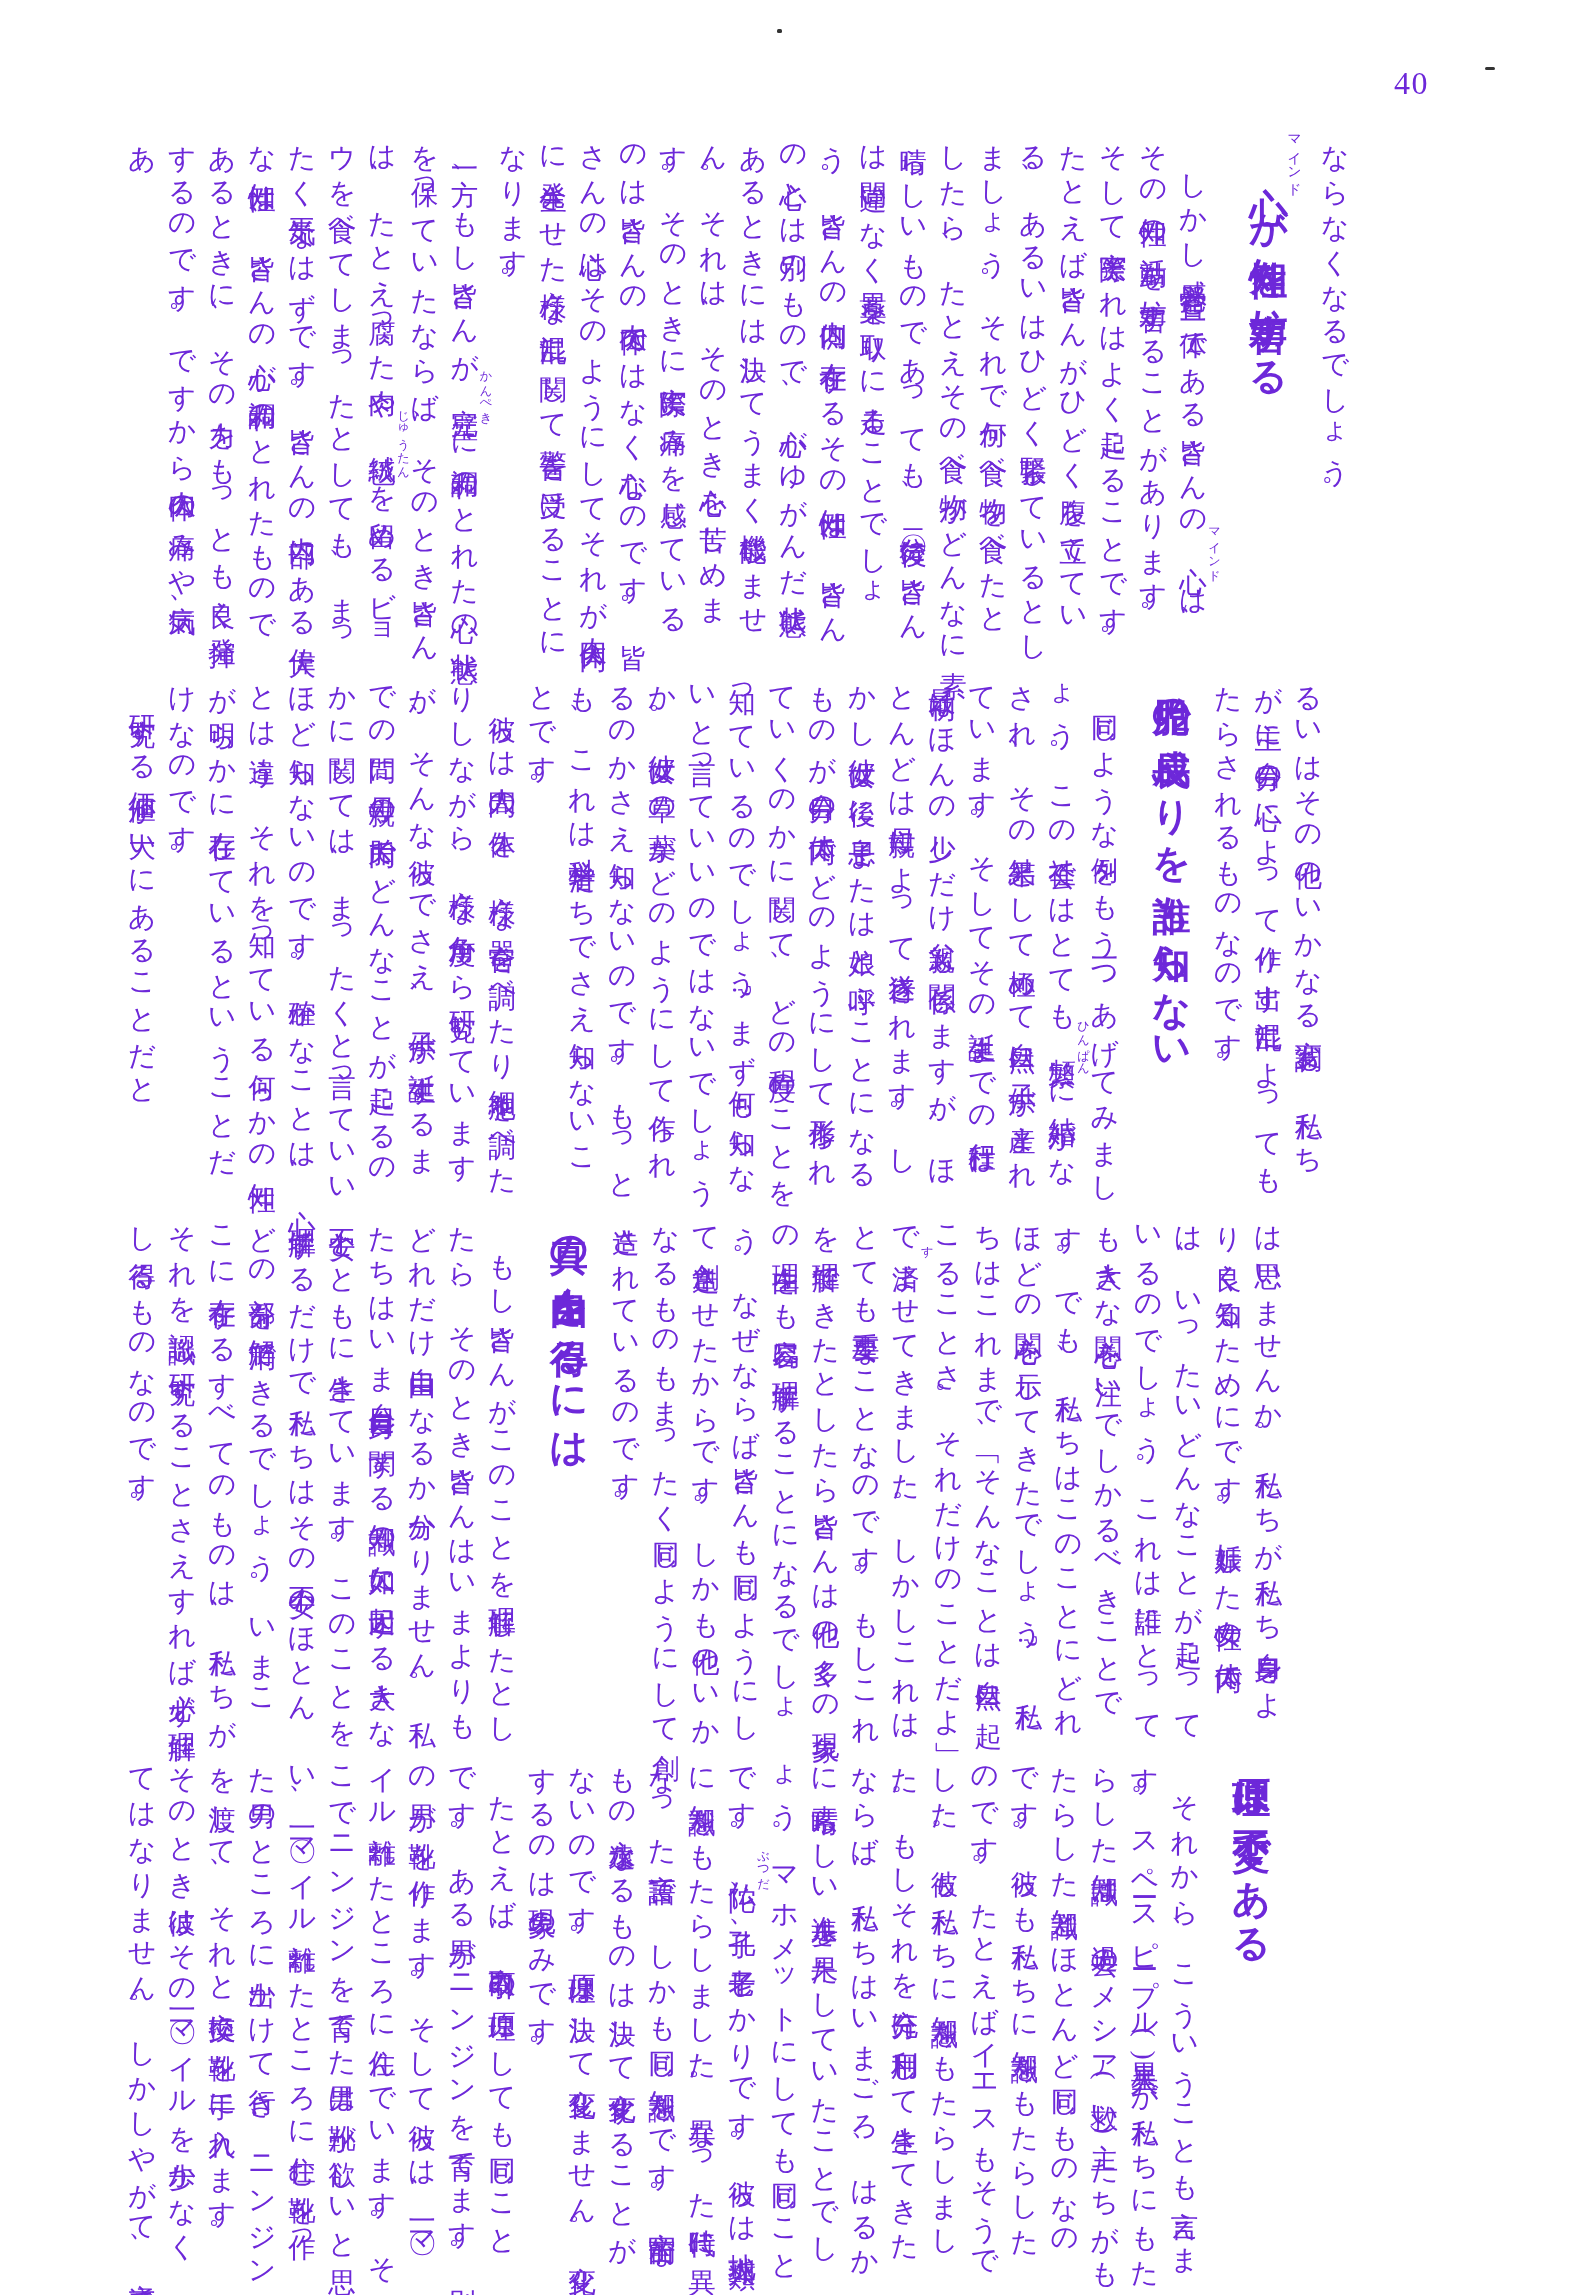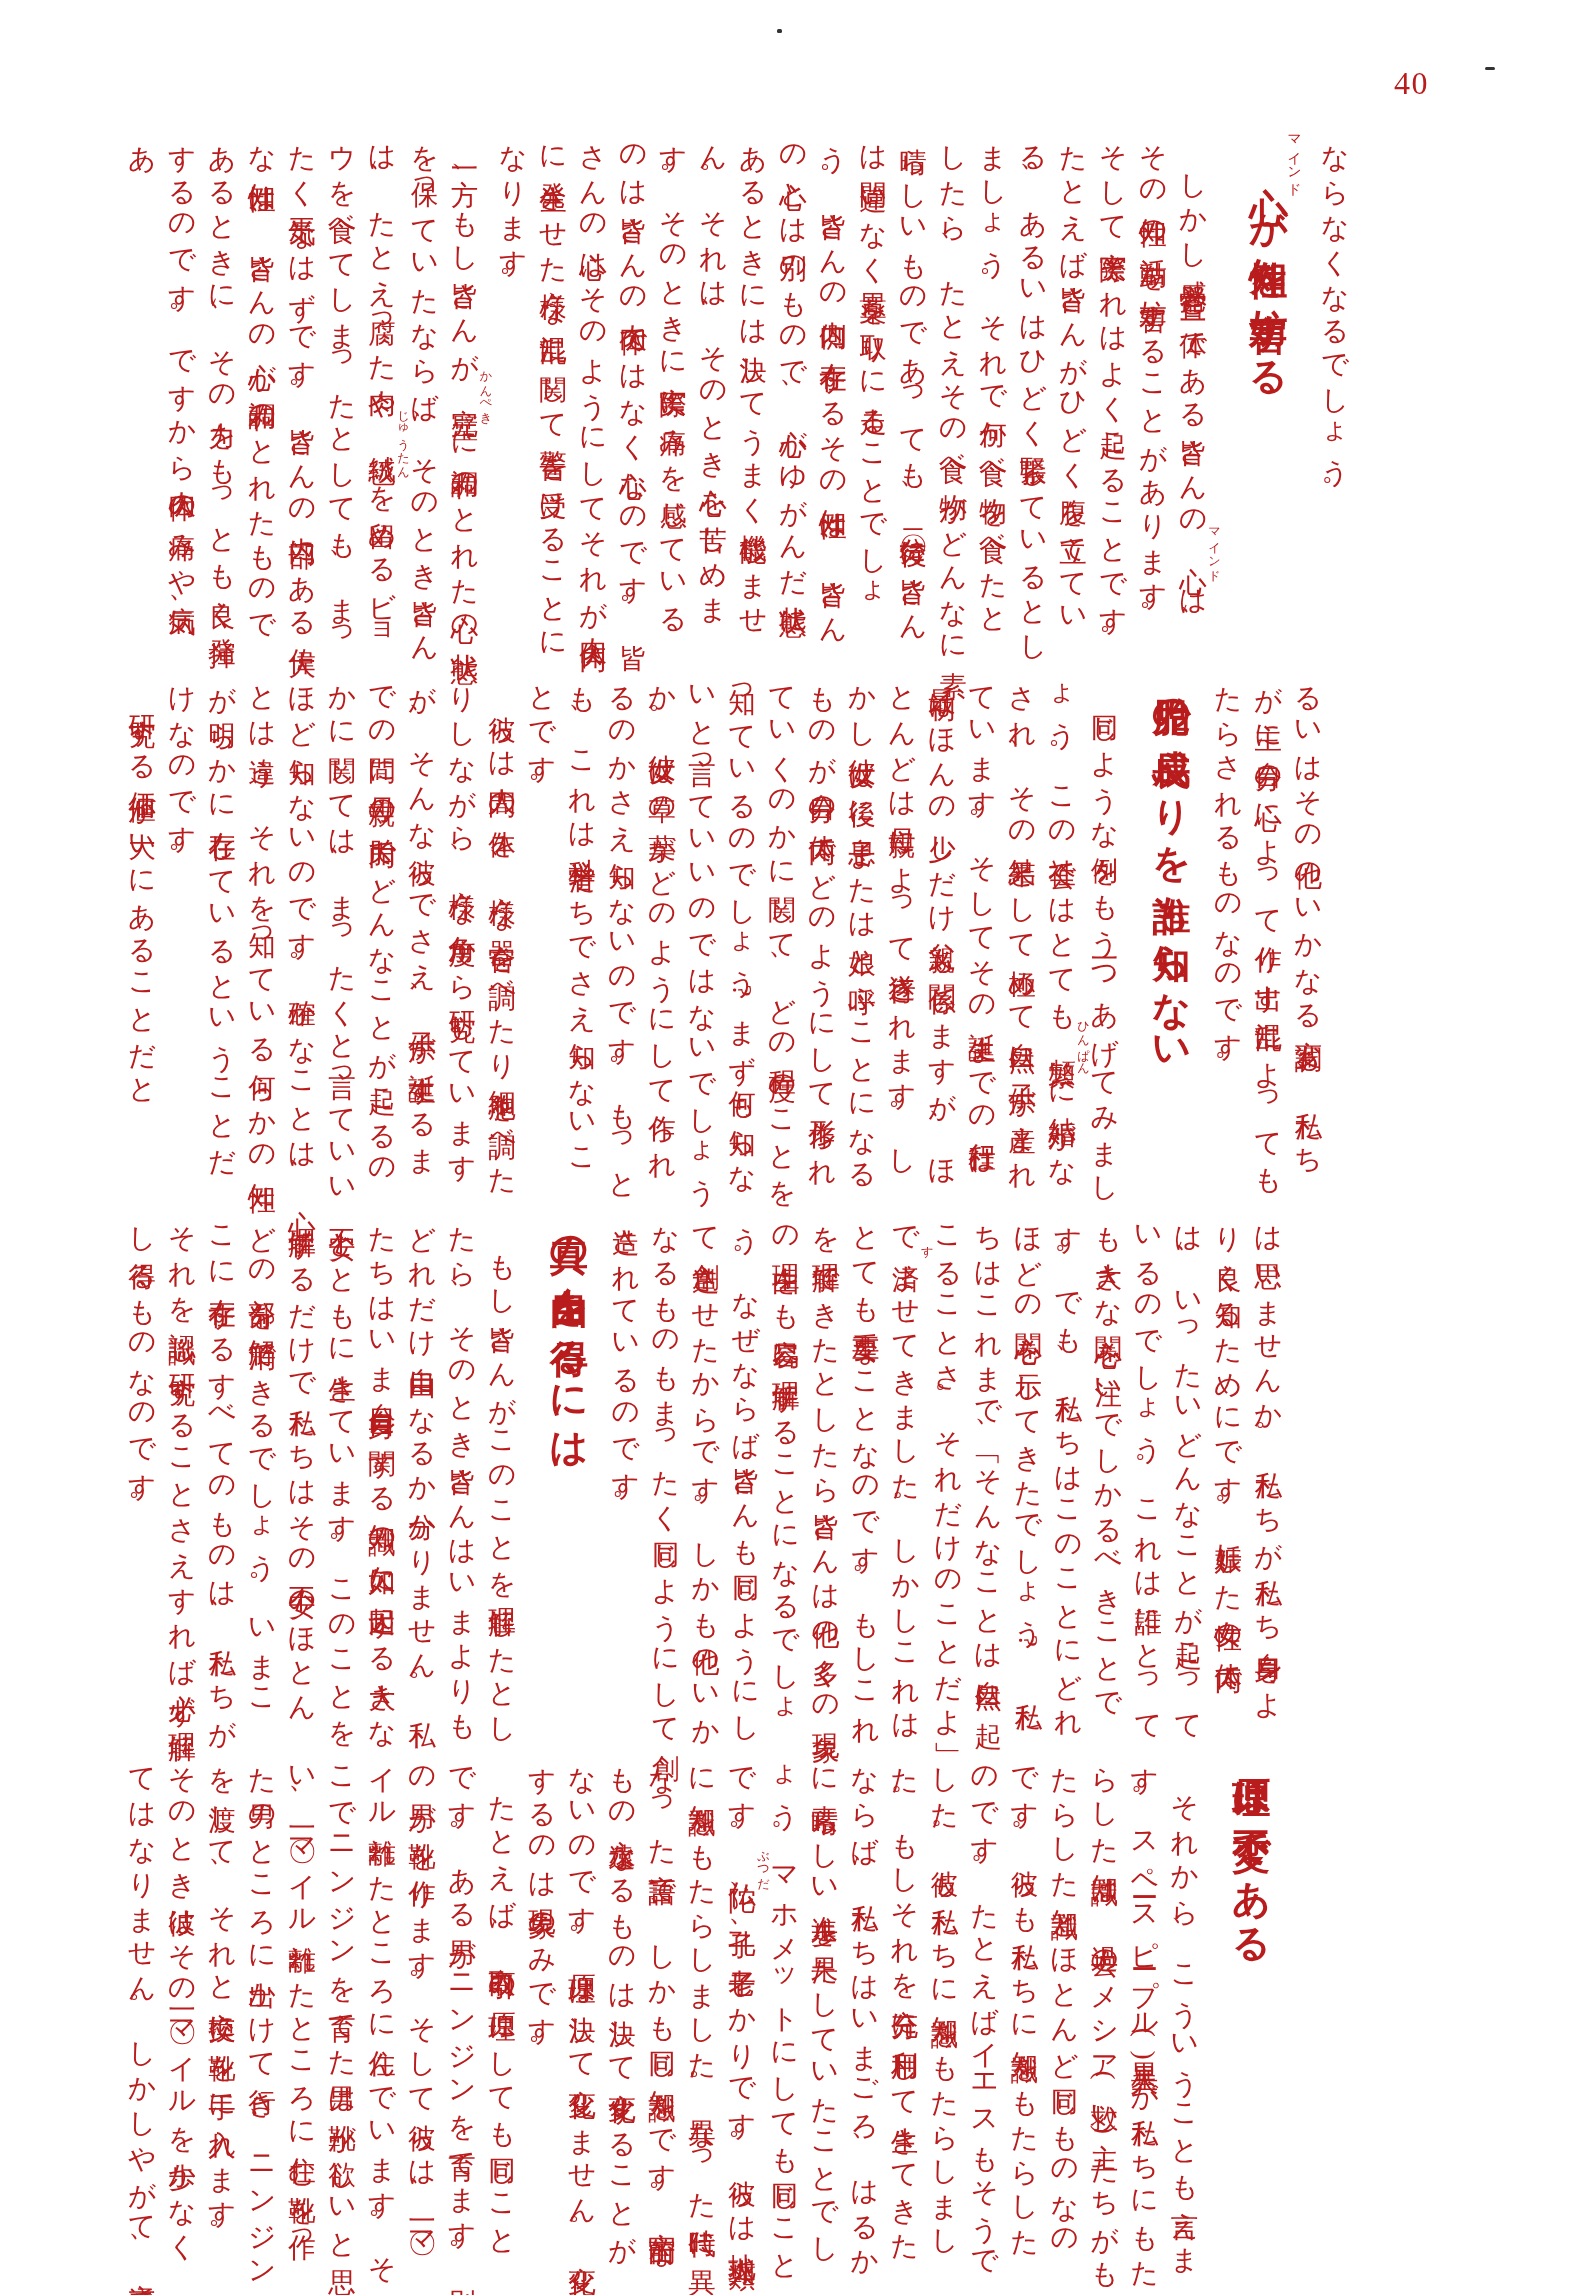--- a/index.html
+++ b/index.html
@@ -1,20 +1,20 @@
 <!DOCTYPE html>
 <html lang="ja" style="font-size:12.2px"><head>
 <meta charset="utf-8">
 <style>
   html,body{margin:0;padding:0;background:#e8e8e8;}
   .page{
     position:relative;
     width:1589px;height:2295px;
     background:#ffffff;
-    color:#b91c1c;
+    color:#6d28d9;
     font-family:"Liberation Serif","DejaVu Serif",serif;
     box-sizing:border-box;
     padding:126px 156px 15.3px 122px;
     overflow:hidden;
   }
   .page-number{
     position:absolute;top:65px;right:160px;
     font-size:32px;letter-spacing:1.5px;
     font-family:"Liberation Serif","DejaVu Serif",serif;
   }

